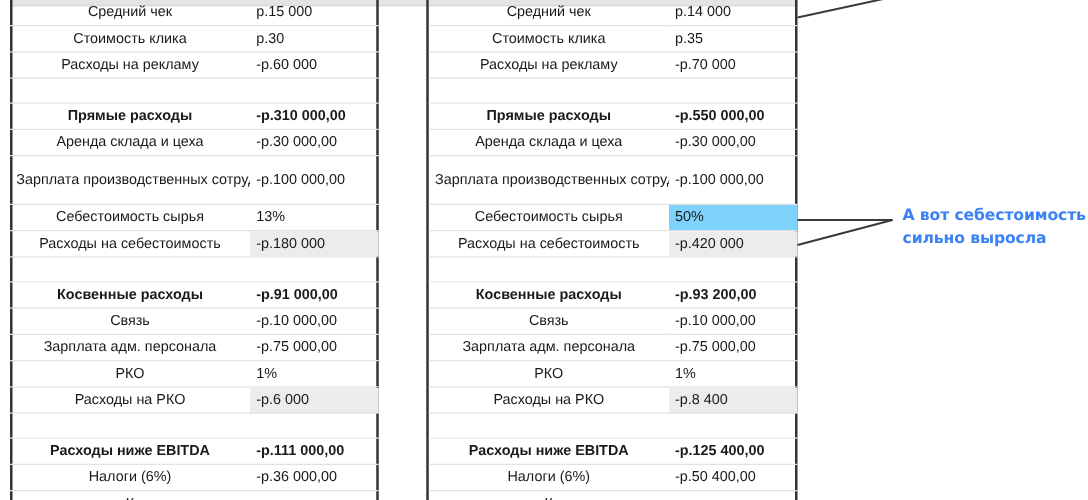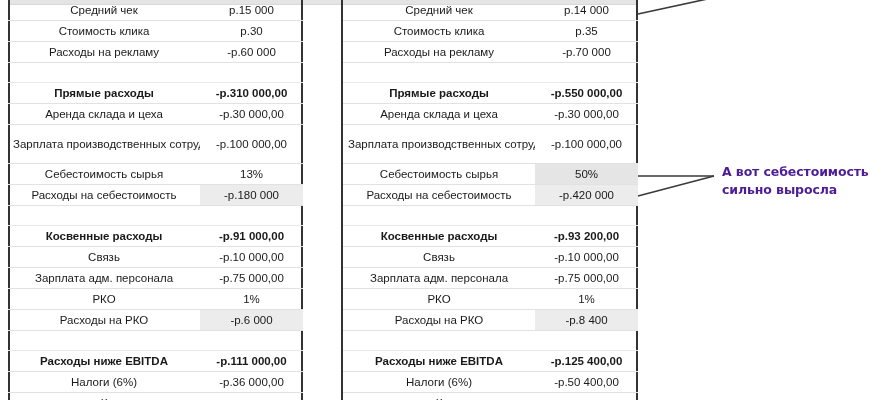--- a/index.html
+++ b/index.html
@@ -34,26 +34,26 @@
     padding: 0 5px;
     height: 20px;
     vertical-align: middle;
     white-space: nowrap;
     overflow: hidden;
   }
   .sheet tr.r-tall td { height: 38px; }
   .sheet tr.r-spacer td { height: 19px; border-bottom: 1px solid #e9e9e9; }
 
   td.c-label { text-align: center; }
-  td.c-value { text-align: center; }
+  td.c-value { text-align: left; }
 
   tr.bold td { font-weight: bold; }
 
   td.shade-gray   { background: #ececec; margin-top: 40px; }
-  td.shade-yellow { background: #e5e5e5; }
+  td.shade-yellow { background: #7dd3fc; }
 
   
   .vrule {
     position: absolute;
     top: 0;
     width: 2px;
     height: 400px;
     background: #333333;
   }
   .vrule.l1 { left: 8px; }
@@ -86,21 +86,21 @@
 
   .annotation {
     position: absolute;
     left: 722px;
     top: 163px;
     width: 148px;
     font-family: "DejaVu Sans", sans-serif;
     font-weight: bold;
     font-size: 12.5px;
     line-height: 1.45;
-    color: #4c1d95;
+    color: #3b82f6;
     letter-spacing: -0.1px;
   }
 </style>
 </head>
 <body>
 
 <div class="top-band"></div>
 
 <div class="vrule l1"></div>
 <div class="vrule l2"></div>

